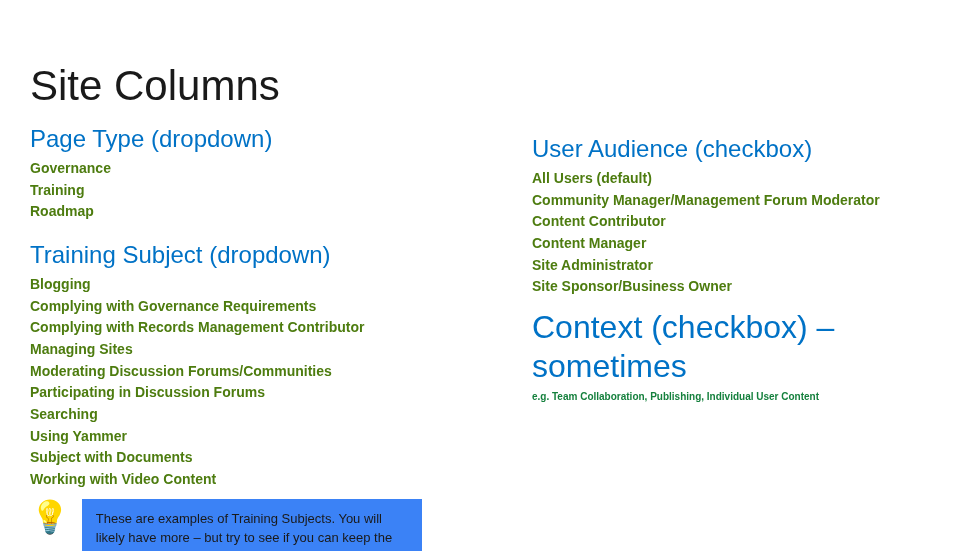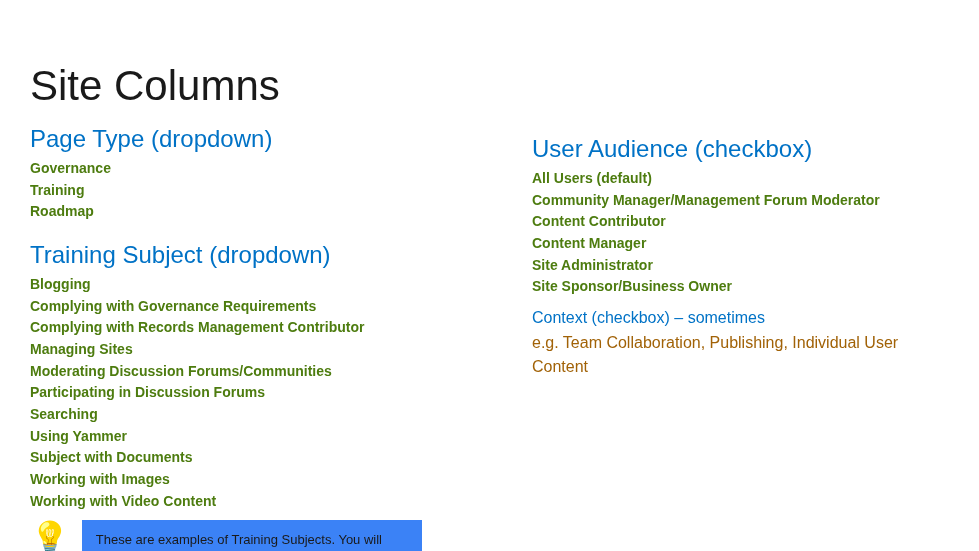--- a/index.html
+++ b/index.html
@@ -56,32 +56,32 @@
     }
 
     .section-item {
       font-size: 14px;
       color: #4d7c0f;
       font-weight: 600;
       line-height: 1.55;
     }
 
     .context-heading {
-      font-size: 16px;
+      font-size: 32px;
       font-weight: 300;
       color: #0072c6;
       margin-bottom: 4px;
       margin-top: 10px;
       line-height: 1.2;
     }
 
     .context-text {
-      font-size: 16px;
-      color: #a16207;
-      font-weight: 400;
+      font-size: 10px;
+      color: #15803d;
+      font-weight: 700;
       line-height: 1.5;
       max-width: 380px;
     }
 
     .note-box-area {
       display: flex;
       align-items: flex-start;
       margin-top: 6px;
       gap: 12px;
     }
@@ -137,21 +137,20 @@
         <div class="section-items">
           <div class="section-item">Blogging</div>
           <div class="section-item">Complying with Governance Requirements</div>
           <div class="section-item">Complying with Records Management Contributor</div>
           <div class="section-item">Managing Sites</div>
           <div class="section-item">Moderating Discussion Forums/Communities</div>
           <div class="section-item">Participating in Discussion Forums</div>
           <div class="section-item">Searching</div>
           <div class="section-item">Using Yammer</div>
           <div class="section-item">Subject with Documents</div>
-          <div class="section-item">Working with Images</div>
           <div class="section-item">Working with Video Content</div>
         </div>
       </div>
 
       <div class="note-box-area">
         <div class="lightbulb-icon">💡</div>
         <div class="note-box">These are examples of Training Subjects. You will likely have more – but try to see if you can keep the number under 20.</div>
       </div>
 
     </div>

